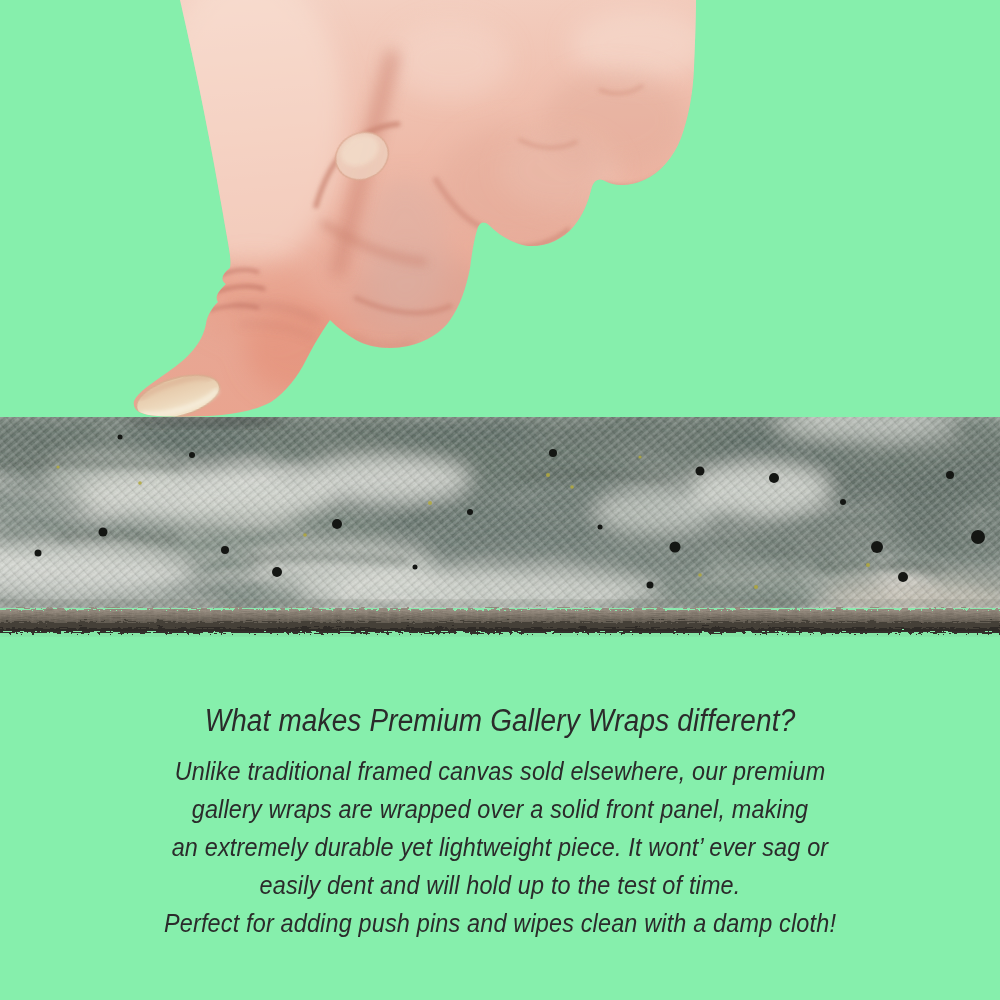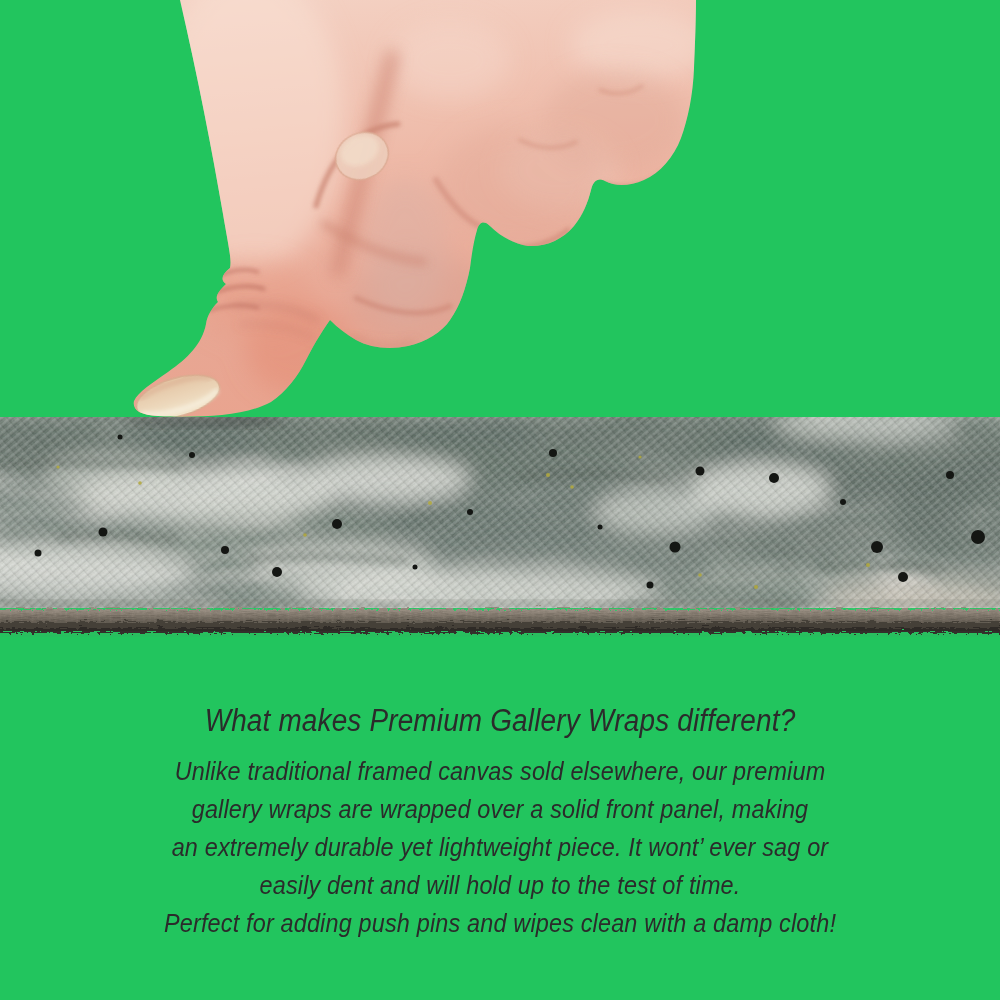--- a/index.html
+++ b/index.html
@@ -1,16 +1,16 @@
 <!DOCTYPE html>
 <html><head>
 <meta charset="utf-8">
 <style>
   html,body{margin:0;padding:0;background:#ffffff;}
-  .stage{position:relative;width:1000px;height:1000px;background:#22c55e;overflow:hidden;
+  .stage{position:relative;width:1000px;height:1000px;background:#86efac;overflow:hidden;
          font-family:"Liberation Sans",sans-serif;}
   .hand-photo{position:absolute;top:0;left:0;width:1000px;height:425px;}
   .canvas-strip{position:absolute;top:417px;left:0;width:1000px;height:224px;}
   .canvas-strip svg,.hand-photo svg{display:block;}
   .info{position:absolute;top:700px;left:0;right:0;text-align:center;color:#2b2b2b;
         font-style:italic;transform:scaleX(0.9);transform-origin:50% 0;}
   .info .heading{font-size:31px;line-height:42px;font-weight:400;margin:0 0 10px 0;letter-spacing:0.2px;}
   .info .line{font-size:26px;line-height:38px;font-weight:400;margin:0;letter-spacing:0.2px;}
 </style>
 </head>

